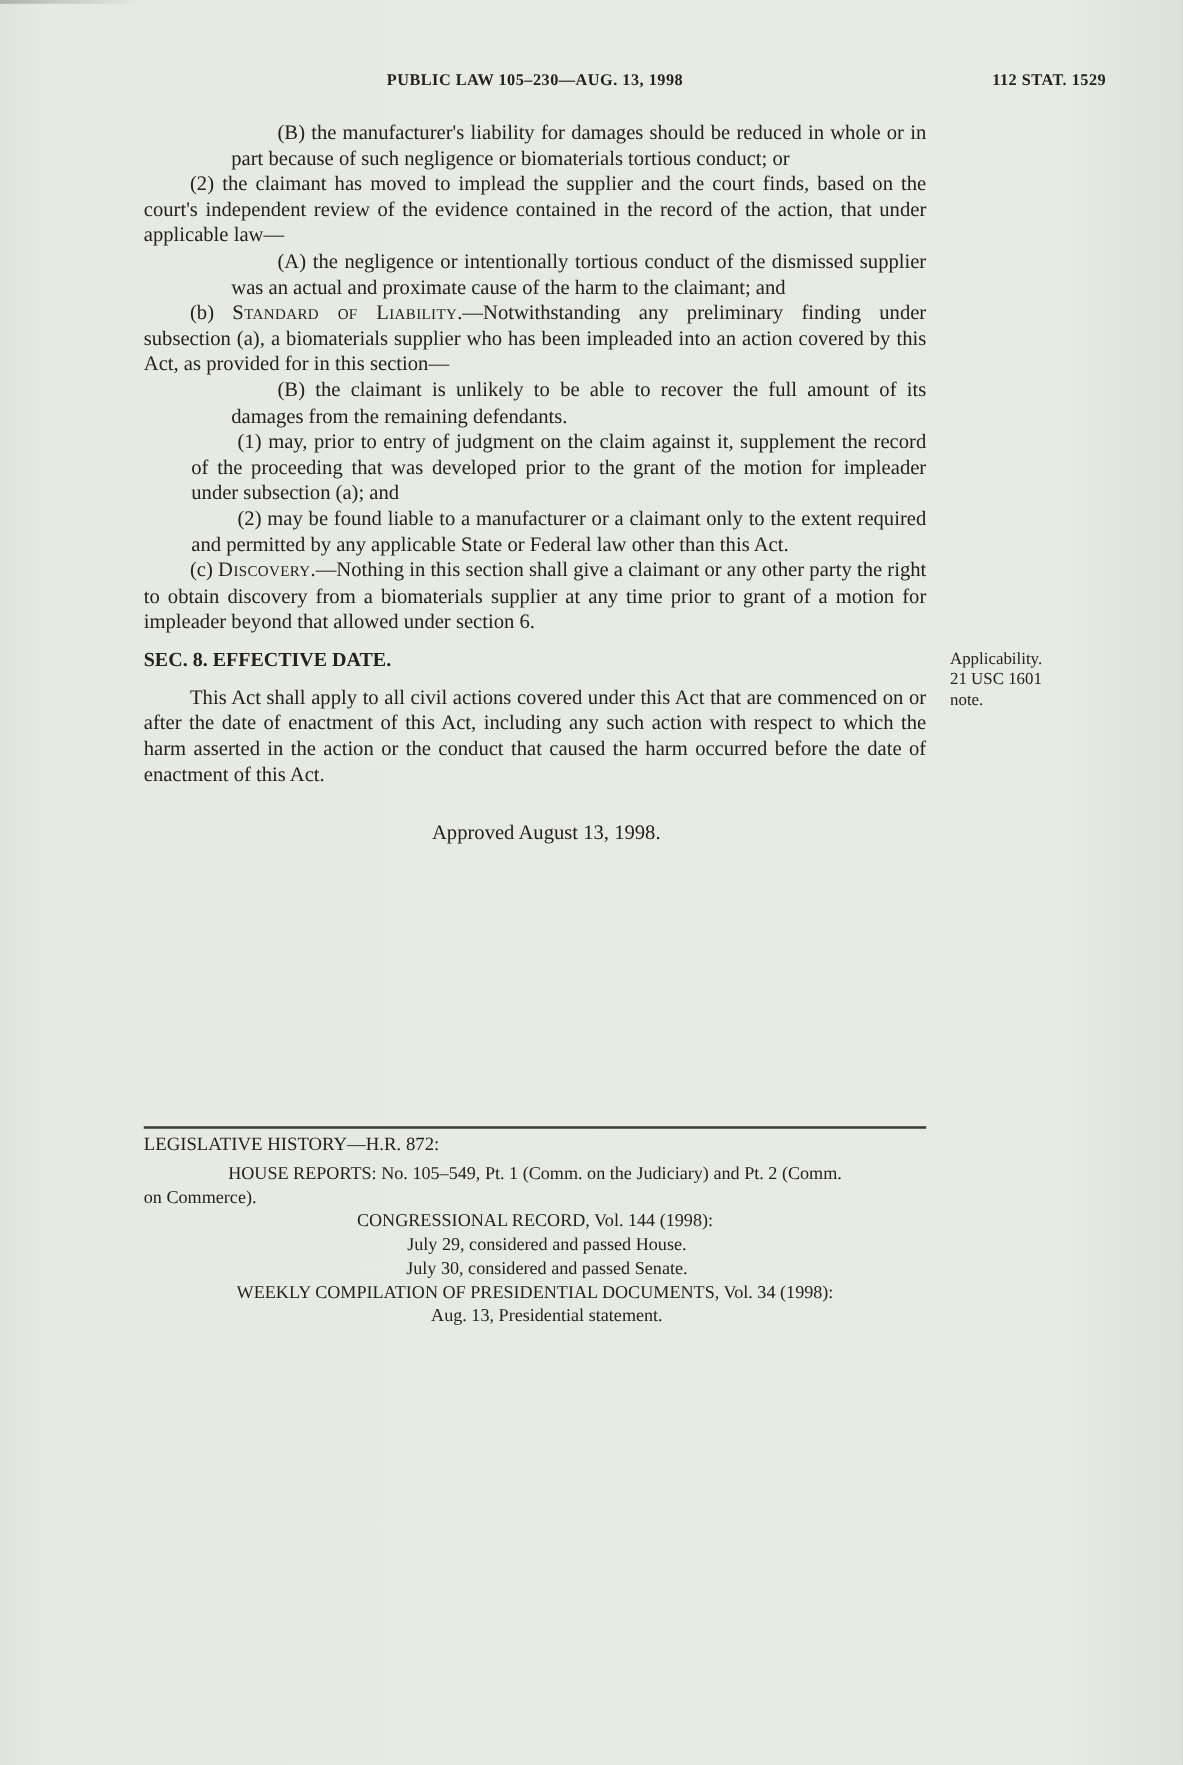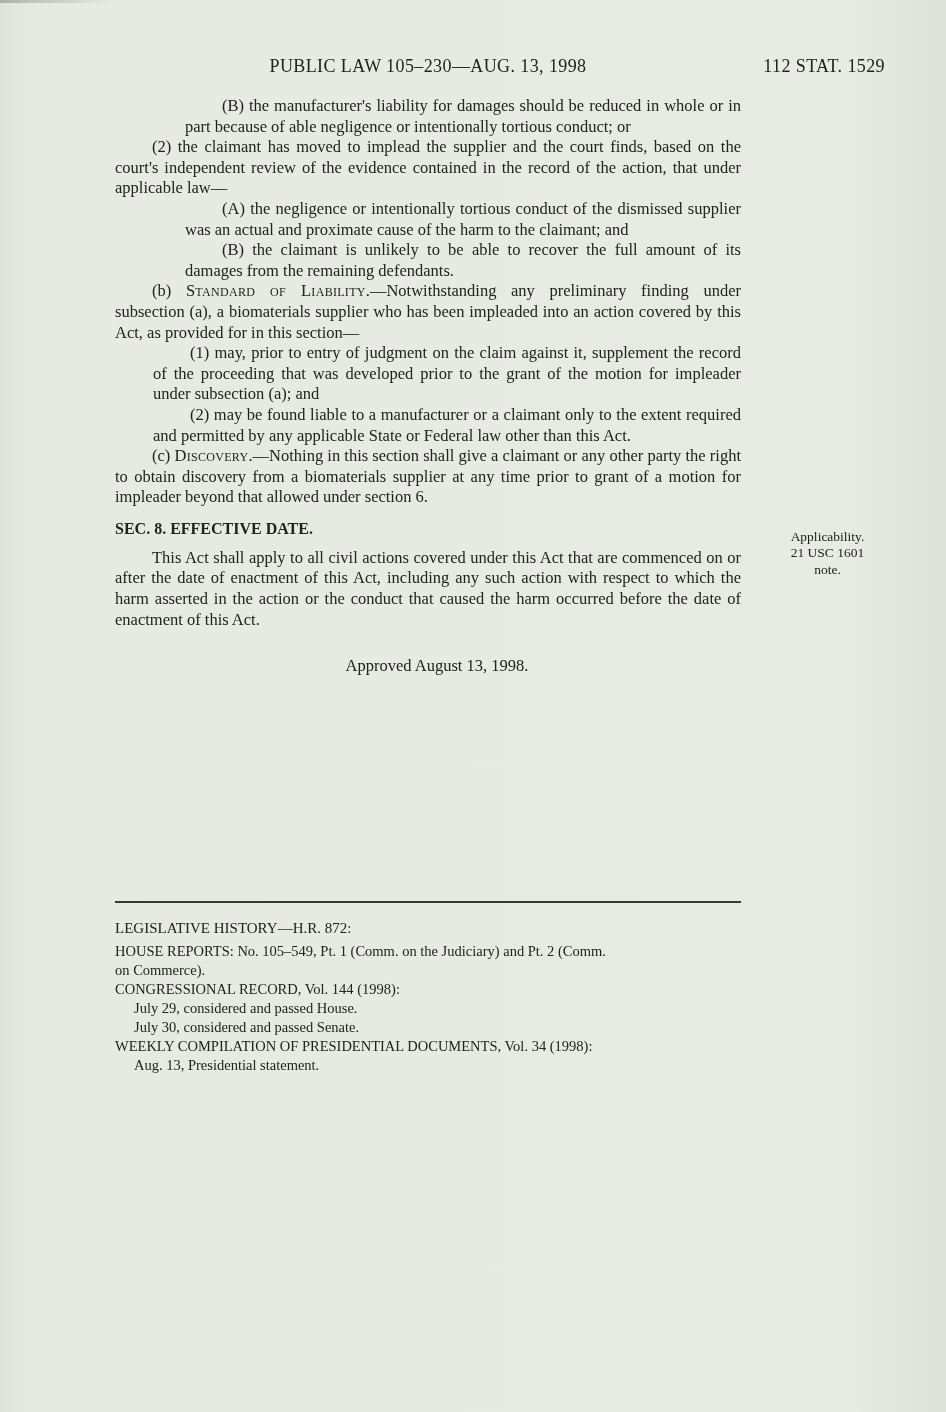--- a/index.html
+++ b/index.html
@@ -22,22 +22,23 @@
     top: 0; left: 0; right: 0;
     height: 3px;
     background: linear-gradient(90deg, #7a8076 0%, rgba(122,128,118,0) 12%);
     opacity: .5;
   }
   .page-header {
     position: absolute;
     top: 56px;
     left: 115px;
     width: 770px;
-    font-size: 18px;
+    font-size: 13px;
     letter-spacing: 0.4px;
+    font-weight: bold;
   }
   .header-title {
     width: 626px;
     text-align: center;
   }
   .header-stat {
     position: absolute;
     top: 0;
     right: 0;
   }
@@ -59,69 +60,69 @@
   .sc { font-variant: small-caps; letter-spacing: 0.3px; }
   .sec-heading {
     position: relative;
     margin: 11px 0 9px 0;
     font-size: 16px;
     font-weight: bold;
     line-height: 20px;
   }
   .margin-note {
     position: absolute;
-    top: 10px;
+    top: 0;
     left: 645px;
     width: 135px;
     font-size: 13.5px;
     font-weight: normal;
     line-height: 16.5px;
-    text-align: center;
+    text-align: left;
   }
   .approved {
     margin: 26px 0 0 0;
     font-size: 16.5px;
     line-height: 20.6px;
     text-indent: 18px;
     text-align: center;
   }
   .leg-history {
     margin-top: 224px;
     border-top: 2px solid #3a3a33;
-    padding-top: 16px;
+    padding-top: 4px;
     font-size: 14.5px;
     line-height: 19px;
   }
   .leg-history-title {
     margin: 0 0 4px 0;
     font-size: 15px;
     font-weight: normal;
   }
-  .hist-line { text-align: left; }
+  .hist-line { text-align: center; }
   .hist-indent-1 { margin-left: 19px; }
   .hist-center { text-align: left; }
 </style>
 </head>
 <body>
 
 <div class="page">
 
   <header class="page-header">
     <div class="header-title">PUBLIC LAW 105–230—AUG. 13, 1998</div>
     <div class="header-stat">112 STAT. 1529</div>
   </header>
 
   <main class="main-col">
 
     <div>
-        <p class="para indent-2"><span>(B) the manufacturer's liability for damages should be reduced in whole or in part because of able negligence or intentionally tortious conduct; or</span></p>
+        <p class="para indent-2"><span>(B) the manufacturer's liability for damages should be reduced in whole or in part because of such negligence or biomaterials tortious conduct; or</span></p>
         <p class="para"><span>(2) the claimant has moved to implead the supplier and the court finds, based on the court's independent review of the evidence contained in the record of the action, that under applicable law—</span></p>
         <p class="para indent-2"><span>(A) the negligence or intentionally tortious conduct of the dismissed supplier was an actual and proximate cause of the harm to the claimant; and</span></p>
+        <p class="para"><span>(b) </span><span class="sc">Standard of Liability</span><span>.—Notwithstanding any preliminary finding under subsection (a), a biomaterials supplier who has been impleaded into an action covered by this Act, as provided for in this section—</span></p>
         <p class="para indent-2"><span>(B) the claimant is unlikely to be able to recover the full amount of its damages from the remaining defendants.</span></p>
-        <p class="para"><span>(b) </span><span class="sc">Standard of Liability</span><span>.—Notwithstanding any preliminary finding under subsection (a), a biomaterials supplier who has been impleaded into an action covered by this Act, as provided for in this section—</span></p>
         <p class="para indent-1"><span>(1) may, prior to entry of judgment on the claim against it, supplement the record of the proceeding that was developed prior to the grant of the motion for impleader under subsection (a); and</span></p>
         <p class="para indent-1"><span>(2) may be found liable to a manufacturer or a claimant only to the extent required and permitted by any applicable State or Federal law other than this Act.</span></p>
         <p class="para"><span>(c) </span><span class="sc">Discovery</span><span>.—Nothing in this section shall give a claimant or any other party the right to obtain discovery from a biomaterials supplier at any time prior to grant of a motion for impleader beyond that allowed under section 6.</span></p>
       </div>
 
     <h2 class="sec-heading">
       <span>SEC. 8. EFFECTIVE DATE.</span>
       <span class="margin-note">
         <span style="display:block">Applicability.</span>
         <span style="display:block">21 USC 1601</span>

